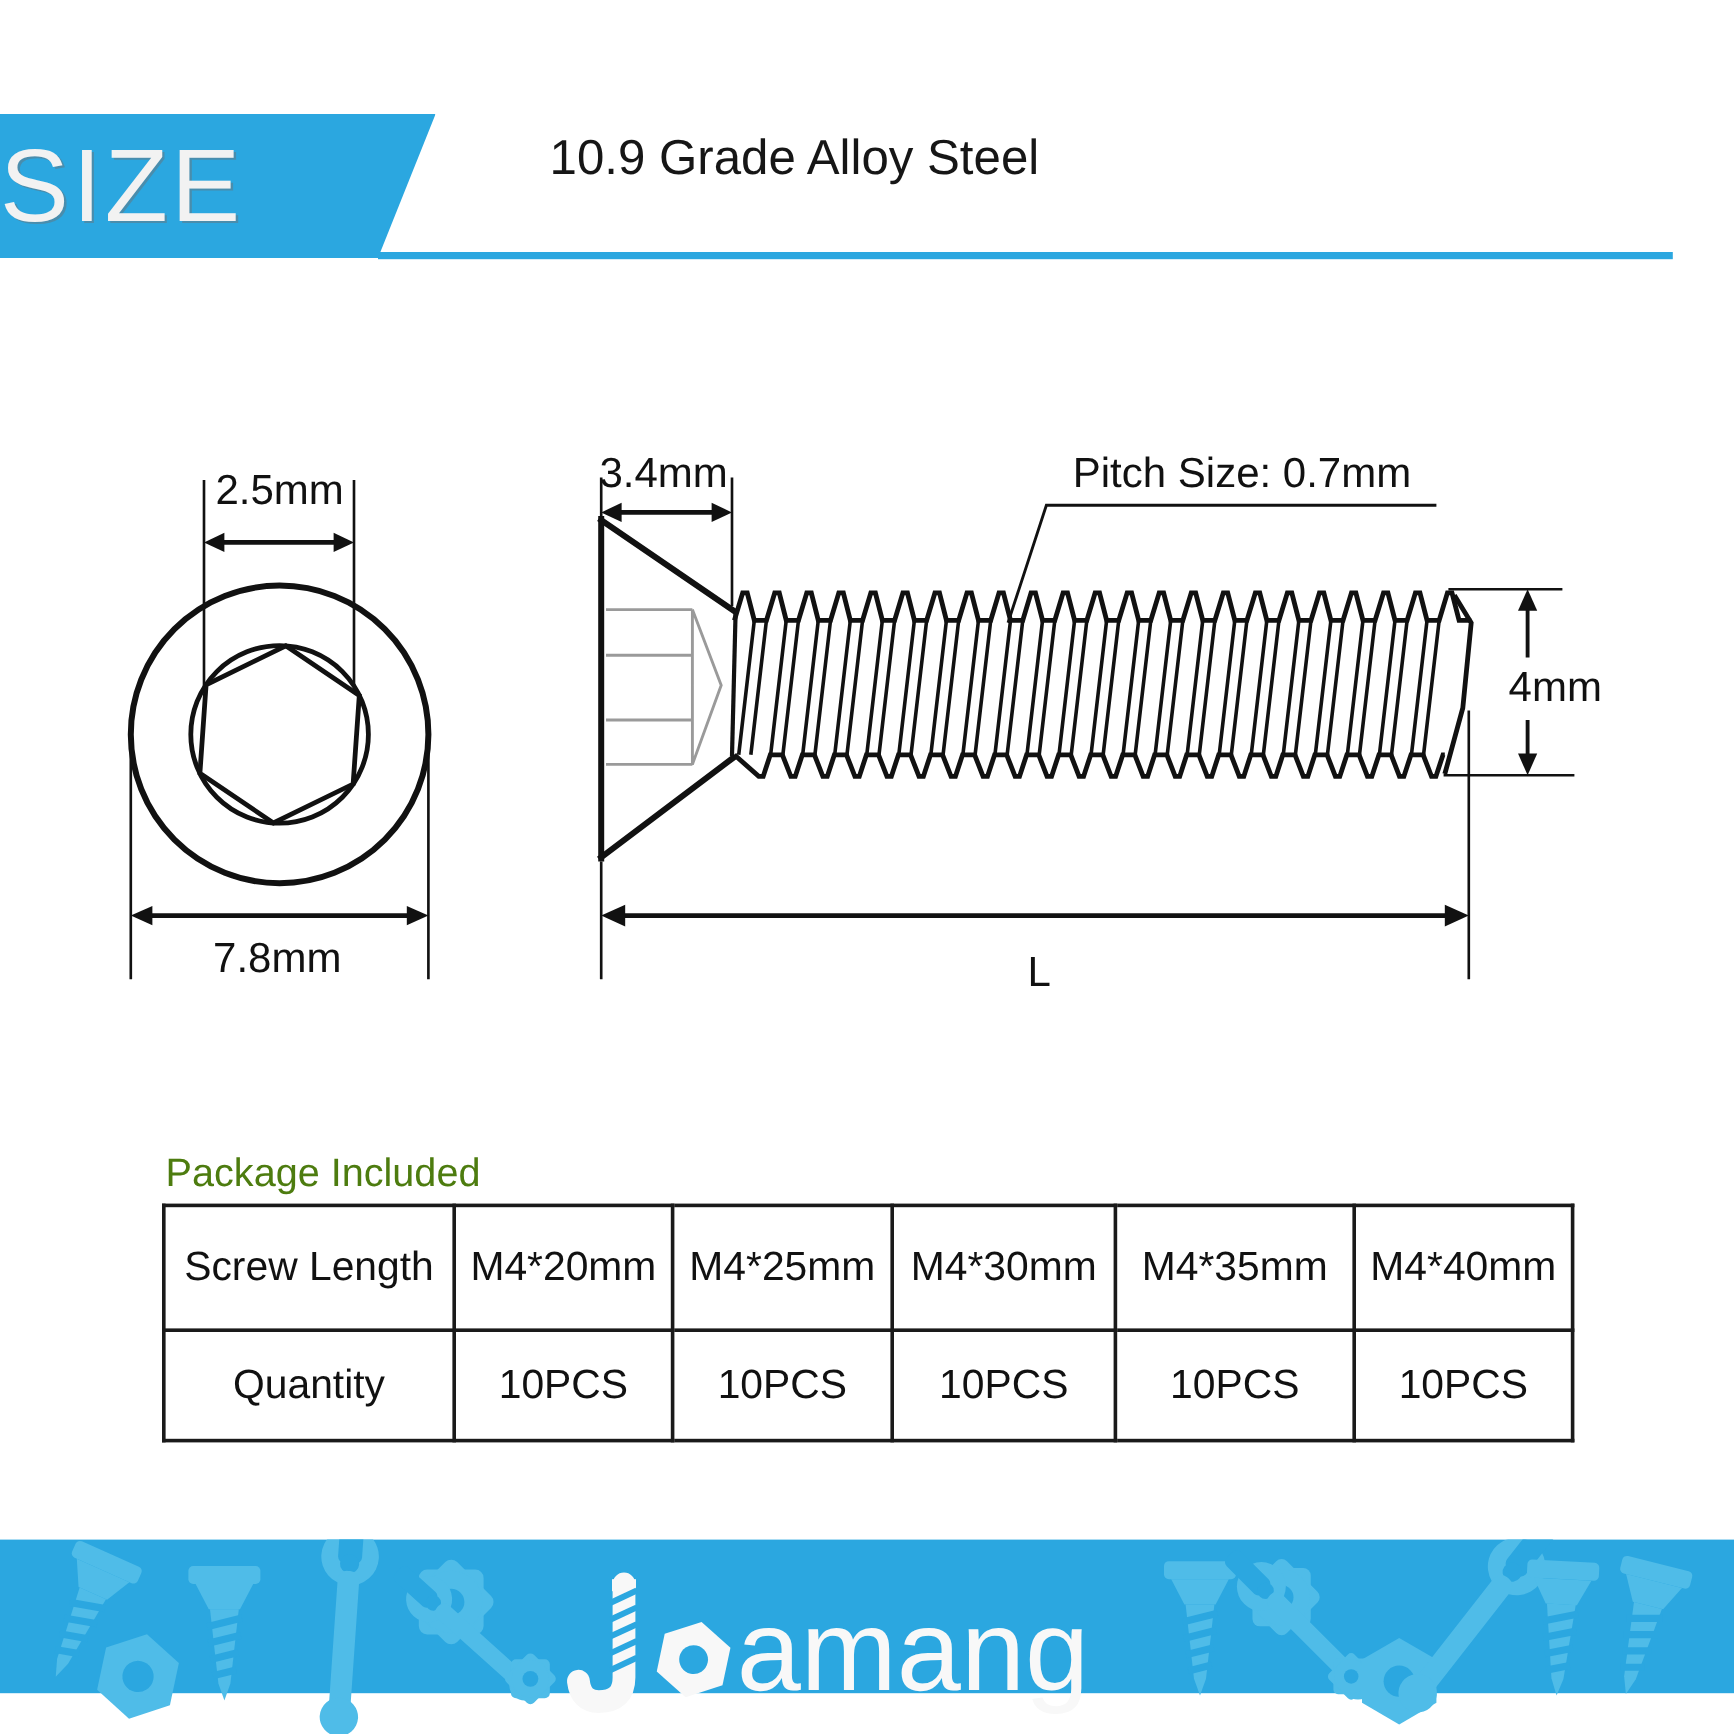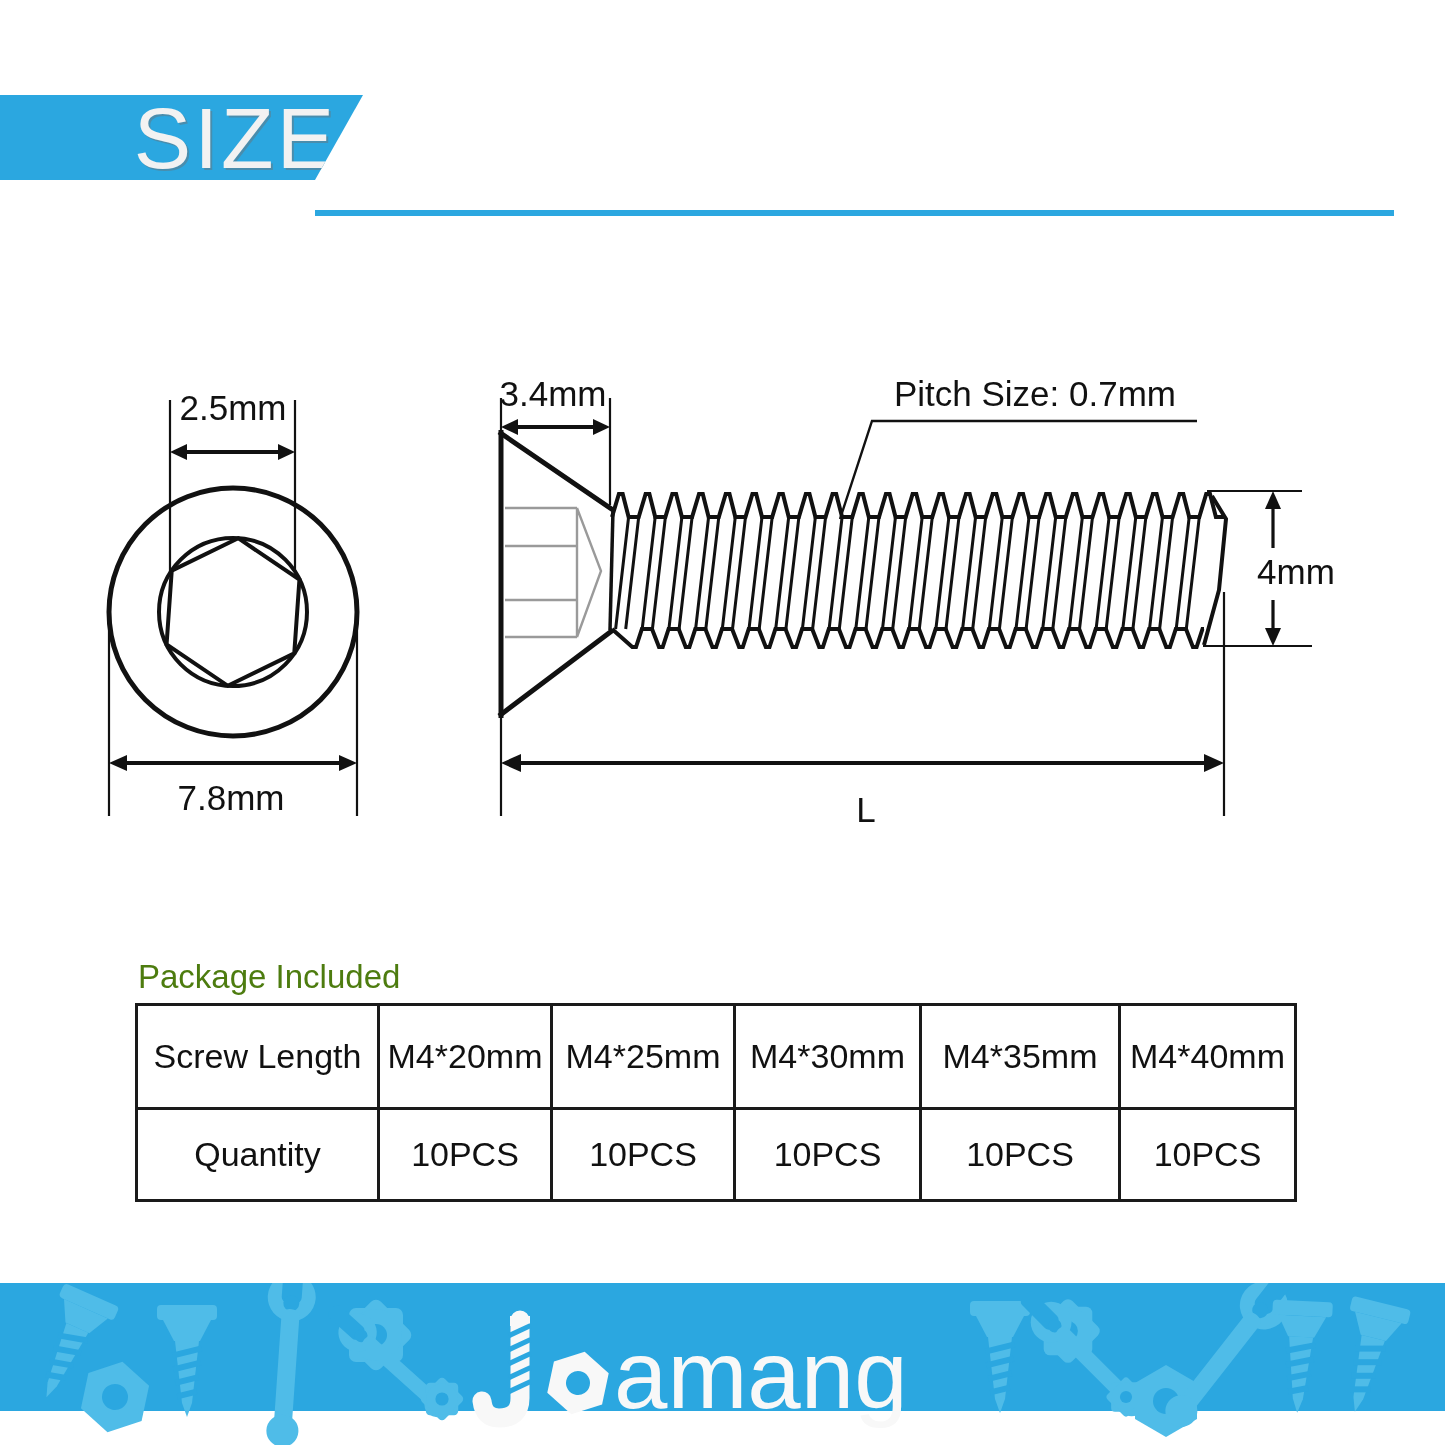--- a/index.html
+++ b/index.html
@@ -2,24 +2,24 @@
 <html><head>
 <meta charset="utf-8">
 <style>
   html,body{margin:0;padding:0;}
   body{
     width:1445px;height:1445px;position:relative;background:#ffffff;
     font-family:"Liberation Sans", sans-serif;color:#1a1a1a;overflow:hidden;
   }
   
   .size-banner{
-    position:absolute;left:0;top:95px;width:363px;height:85px;
+    position:absolute;left:0;top:95px;width:363px;height:120px;
     background:#2BA7E0;
     clip-path:polygon(0 0,100% 0,calc(100% - 48px) 100%,0 100%);
-    display:flex;align-items:center;justify-content:flex-end;
+    display:flex;align-items:center;justify-content:flex-start;
   }
   .size-banner span{
     font-size:86px;letter-spacing:3px;color:#f2f2f2;line-height:1;
     text-shadow:2px 2px 0 rgba(110,110,110,.45);
     padding-right:26px;
   }
   .header-underline{
     position:absolute;left:315px;top:210px;width:1079px;height:6px;background:#2BA7E0;
   }
   .product-title{
@@ -30,38 +30,39 @@
   .ln{stroke:#111;fill:none;}
   .dim-text{font-size:35px;fill:#111;}
   .gray{stroke:#9a9a9a;fill:none;}
   
   .pkg-title{position:absolute;left:138px;top:958px;font-size:33px;color:#4d7c0f;}
   table.pkg{
     position:absolute;left:135px;top:1003px;border-collapse:collapse;table-layout:fixed;
   }
   table.pkg td{
     border:3px solid #1a1a1a;text-align:center;vertical-align:middle;
-    font-size:34px;color:#111;padding:0;
+    font-size:34px;color:#111;padding:12px;
   }
   
   .footer{position:absolute;left:0;top:1283px;width:1445px;height:128px;background:#2BA7E0;}
   .footer svg{position:absolute;left:0;top:0;}
   .tool{fill:#4FBCE8;}
   .st{fill:#2BA7E0;}
   .brand-white{fill:#f8f8f8;}
   .brand-text{font-size:96px;fill:#f8f8f8;}
 </style>
 </head>
 <body>
 
 <div class="size-banner">
   <span>SIZE</span>
 </div>
 <div class="header-underline"></div>
 <div class="product-title">
+  <div>10.9 Grade Alloy Steel</div>
 </div>
 
 <svg class="diagram" viewBox="0 0 1445 1445">
 
   <g>
     <circle class="ln" cx="233" cy="612" r="124" stroke-width="5"></circle>
     <circle class="ln" cx="233" cy="612" r="74" stroke-width="4"></circle>
     <polygon class="ln" points="0,-74 64,-37 64,37 0,74 -64,37 -64,-37" transform="translate(233,612) rotate(4)" stroke-width="4"></polygon>
 
     <g>

